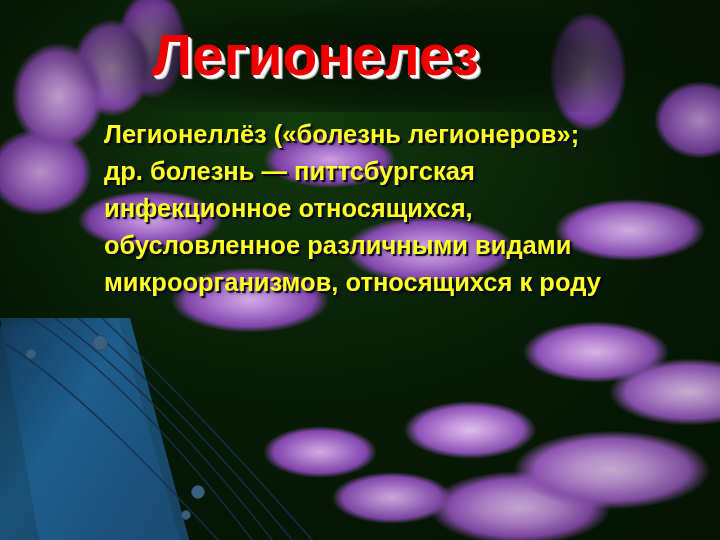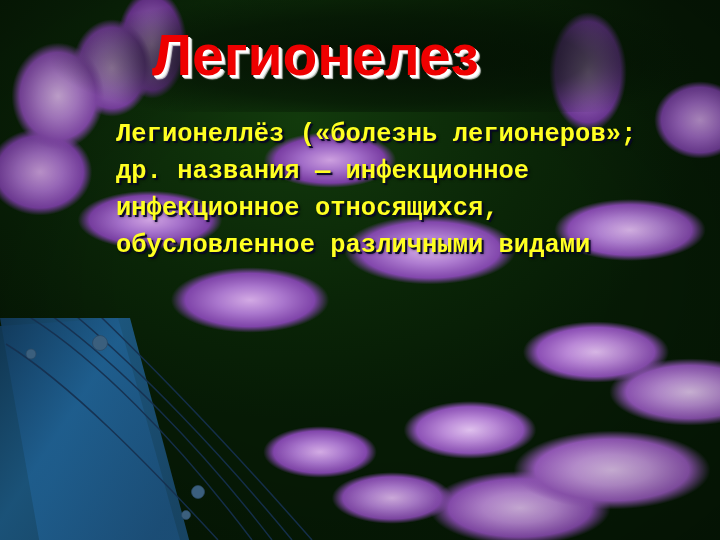--- a/index.html
+++ b/index.html
@@ -82,24 +82,23 @@
     text-shadow:
        2px 2px 0 #ffffff,
        3px 3px 0 #f2f2f2,
        4px 4px 1px rgba(255,255,255,0.75);
     white-space: nowrap;
   }
 
   
   .body-block {
     position: absolute;
-    left: 116px;
+    left: 104px;
     top: 116px;
     width: 600px;
-    font-family: Liberation Mono, monospace;
   }
   .body-line {
     font-size: 25.5px;
     font-weight: bold;
     line-height: 37px;
     color: #ffff22;
     text-shadow: 2px 2px 0 rgba(8,8,40,0.92), 2px 2px 3px rgba(0,0,0,0.6);
     white-space: nowrap;
   }
   .link-line {
@@ -145,18 +144,19 @@
       <circle cx="31" cy="36" r="5"></circle>
       <circle cx="198" cy="174" r="6.5"></circle>
       <circle cx="186" cy="197" r="4.5"></circle>
     </g>
   </svg>
 
   <div class="title">Легионелез</div>
 
   <div class="body-block">
     <div class="body-line">Легионеллёз («болезнь легионеров»;</div>
-    <div class="body-line">др. названия — инфекционное</div>
+    <div class="body-line">др. болезнь — питтсбургская</div>
     <div class="body-line">инфекционное относящихся,</div>
     <div class="body-line">обусловленное различными видами</div>
+    <div class="body-line">микроорганизмов, относящихся к роду</div>
   </div>
 
 </div>
 
 </body></html>

